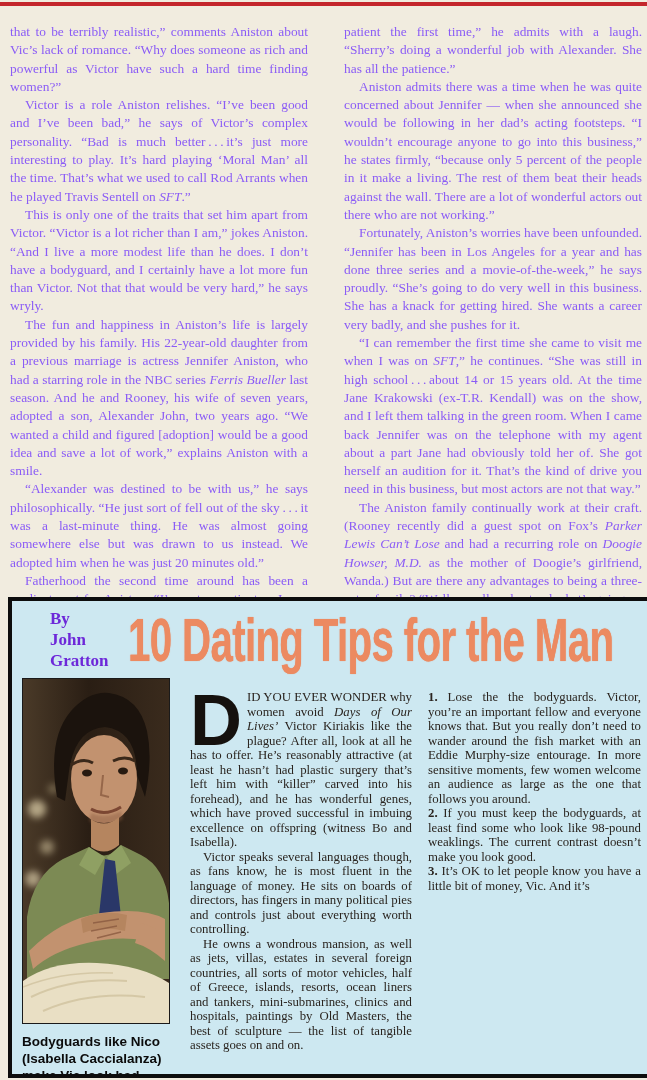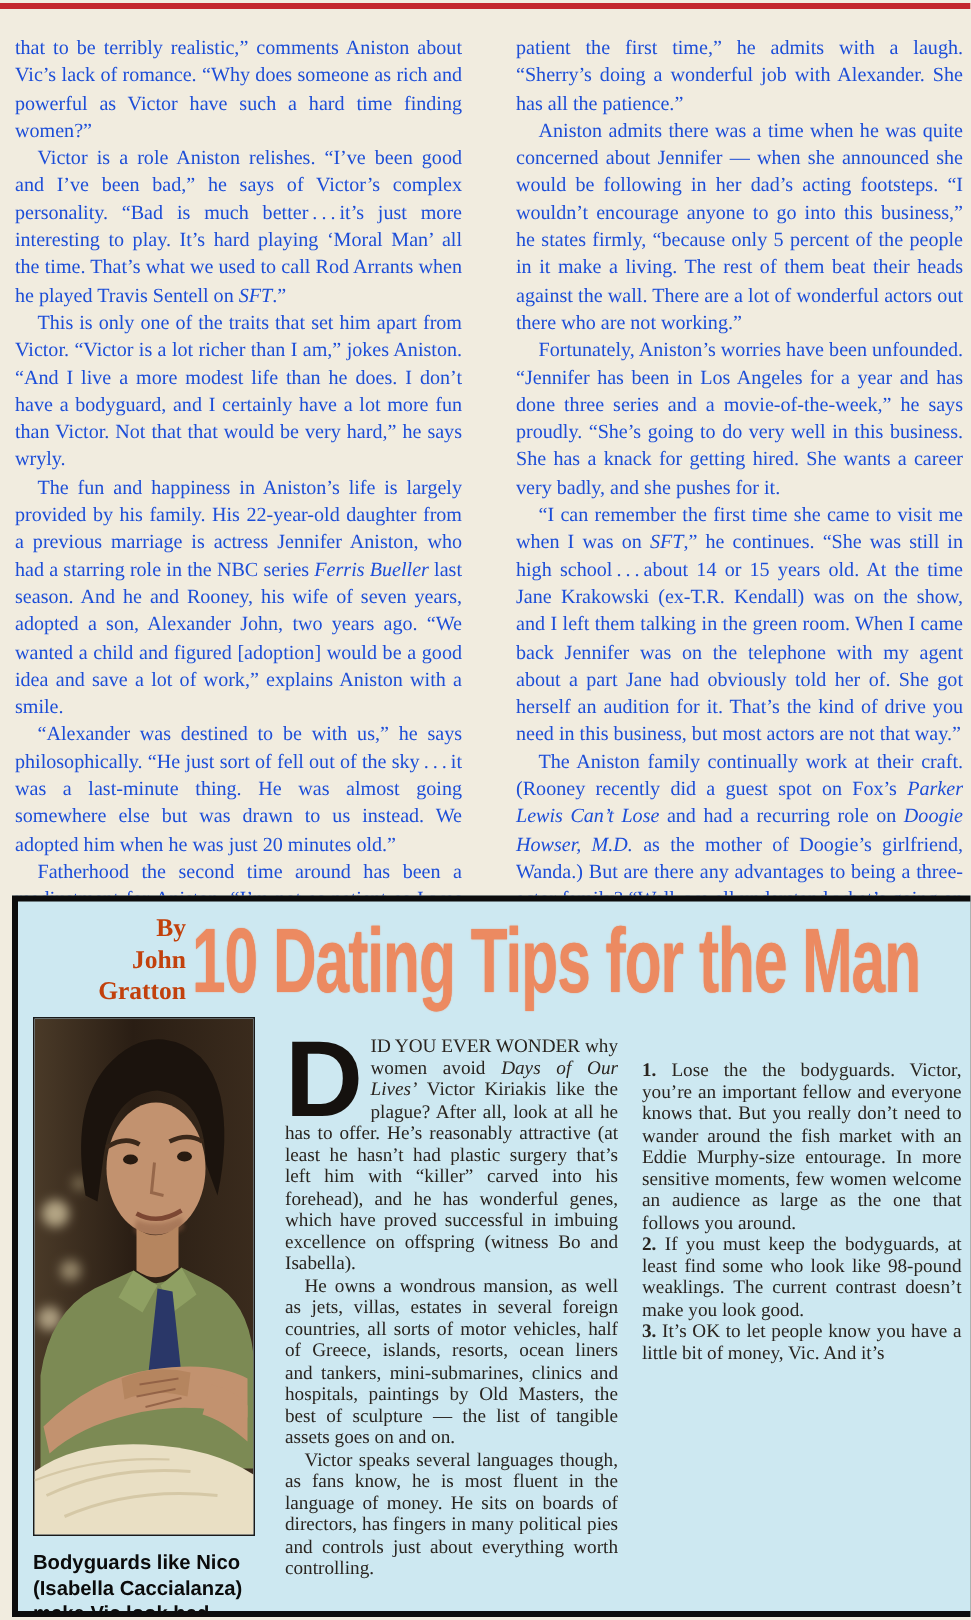--- a/index.html
+++ b/index.html
@@ -1,34 +1,34 @@
 <!DOCTYPE html>
 <html><head>
 <meta charset="utf-8">
 <style>
   html,body{margin:0;padding:0;}
   body{width:647px;height:1080px;overflow:hidden;position:relative;
        background:#f1ecdf;font-family:"Liberation Serif",serif;}
   .top-rule{position:absolute;top:2px;left:0;width:647px;height:4px;background:#c4262c;}
   
-  .article{position:absolute;top:23px;left:10px;width:632px;display:flex;color:#1d4ed8;}
+  .article{position:absolute;top:23px;left:10px;width:632px;display:flex;color:#8b5cf6;}
   .col{width:304px;font-size:13.4px;line-height:18.3px;text-align:justify;}
   .col + .col{margin-left:36px;}
   .para{margin:0;}
   .para.ind{text-indent:15px;}
-  .para.gap{margin-top:16px;}
+  .para.gap{}
   i{font-style:italic;}
   b{font-weight:bold;}
   
   .feature-box{position:absolute;top:597px;left:8px;width:635px;height:473px;
       background:#cde8f1;border:4px solid #0d0d0d;overflow:hidden;}
   .box-header{position:relative;height:77px;}
-  .byline{position:absolute;left:38px;top:7px;width:74px;text-align:right;
+  .byline{position:absolute;left:38px;top:7px;width:74px;text-align:left;
       font-family:"Liberation Serif",serif;font-weight:bold;font-size:17px;
-      line-height:21px;color:#c2410c;}
+      line-height:21px;color:#6d28d9;}
   .headline{position:absolute;left:116px;top:4px;white-space:nowrap;
       font-family:"Liberation Sans",sans-serif;font-weight:bold;font-size:61px;
       letter-spacing:-1px;color:#ec8a61;transform:scaleX(0.66);transform-origin:0 0;
       text-shadow:0 0 1px #e57f55;}
   .box-content{display:flex;padding:0 6px 0 10px;color:#2a241f;}
   .box-col1{width:146px;margin-right:22px;flex:none;}
   .photo{width:146px;height:344px;border:1px solid #1a1a1a;display:block;}
   .caption{margin-top:9px;font-family:"Liberation Sans",sans-serif;font-weight:bold;
       font-size:13.5px;line-height:17px;color:#0b0b0b;}
   .box-col2{width:222px;margin-right:16px;flex:none;padding-top:12px;}
@@ -128,22 +128,22 @@
       </svg>
       <div class="caption">
         <div>Bodyguards like Nico</div>
         <div>(Isabella Caccialanza)</div>
         <div>make Vic look bad.</div>
       </div>
     </div>
     <div class="box-col2">
       <div class="col-text">
           <p class="para"><span class="dc">D</span>ID YOU EVER WONDER why women avoid <i>Days of Our Lives’</i> Victor Kiriakis like the plague? After all, look at all he has to offer. He’s reasonably attractive (at least he hasn’t had plastic surgery that’s left him with “killer” carved into his forehead), and he has wonderful genes, which have proved successful in imbuing excellence on offspring (witness Bo and Isabella).</p>
+          <p class="para ind">Victor speaks several languages though, as fans know, he is most fluent in the language of money. He sits on boards of directors, has fingers in many political pies and controls just about everything worth controlling.</p>
           <p class="para ind">He owns a wondrous mansion, as well as jets, villas, estates in several foreign countries, all sorts of motor vehicles, half of Greece, islands, resorts, ocean liners and tankers, mini-submarines, clinics and hospitals, paintings by Old Masters, the best of sculpture — the list of tangible assets goes on and on.</p>
-          <p class="para ind">Victor speaks several languages though, as fans know, he is most fluent in the language of money. He sits on boards of directors, has fingers in many political pies and controls just about everything worth controlling.</p>
         </div>
     </div>
     <div class="box-col3">
       <div class="col-text">
           <p class="para gap"><b>1.</b> Lose the the bodyguards. Victor, you’re an important fellow and everyone knows that. But you really don’t need to wander around the fish market with an Eddie Murphy-size entourage. In more sensitive moments, few women welcome an audience as large as the one that follows you around.</p>
           <p class="para"><b>2.</b> If you must keep the bodyguards, at least find some who look like 98-pound weaklings. The current contrast doesn’t make you look good.</p>
           <p class="para"><b>3.</b> It’s OK to let people know you have a little bit of money, Vic. And it’s</p>
         </div>
     </div>
   </div>

